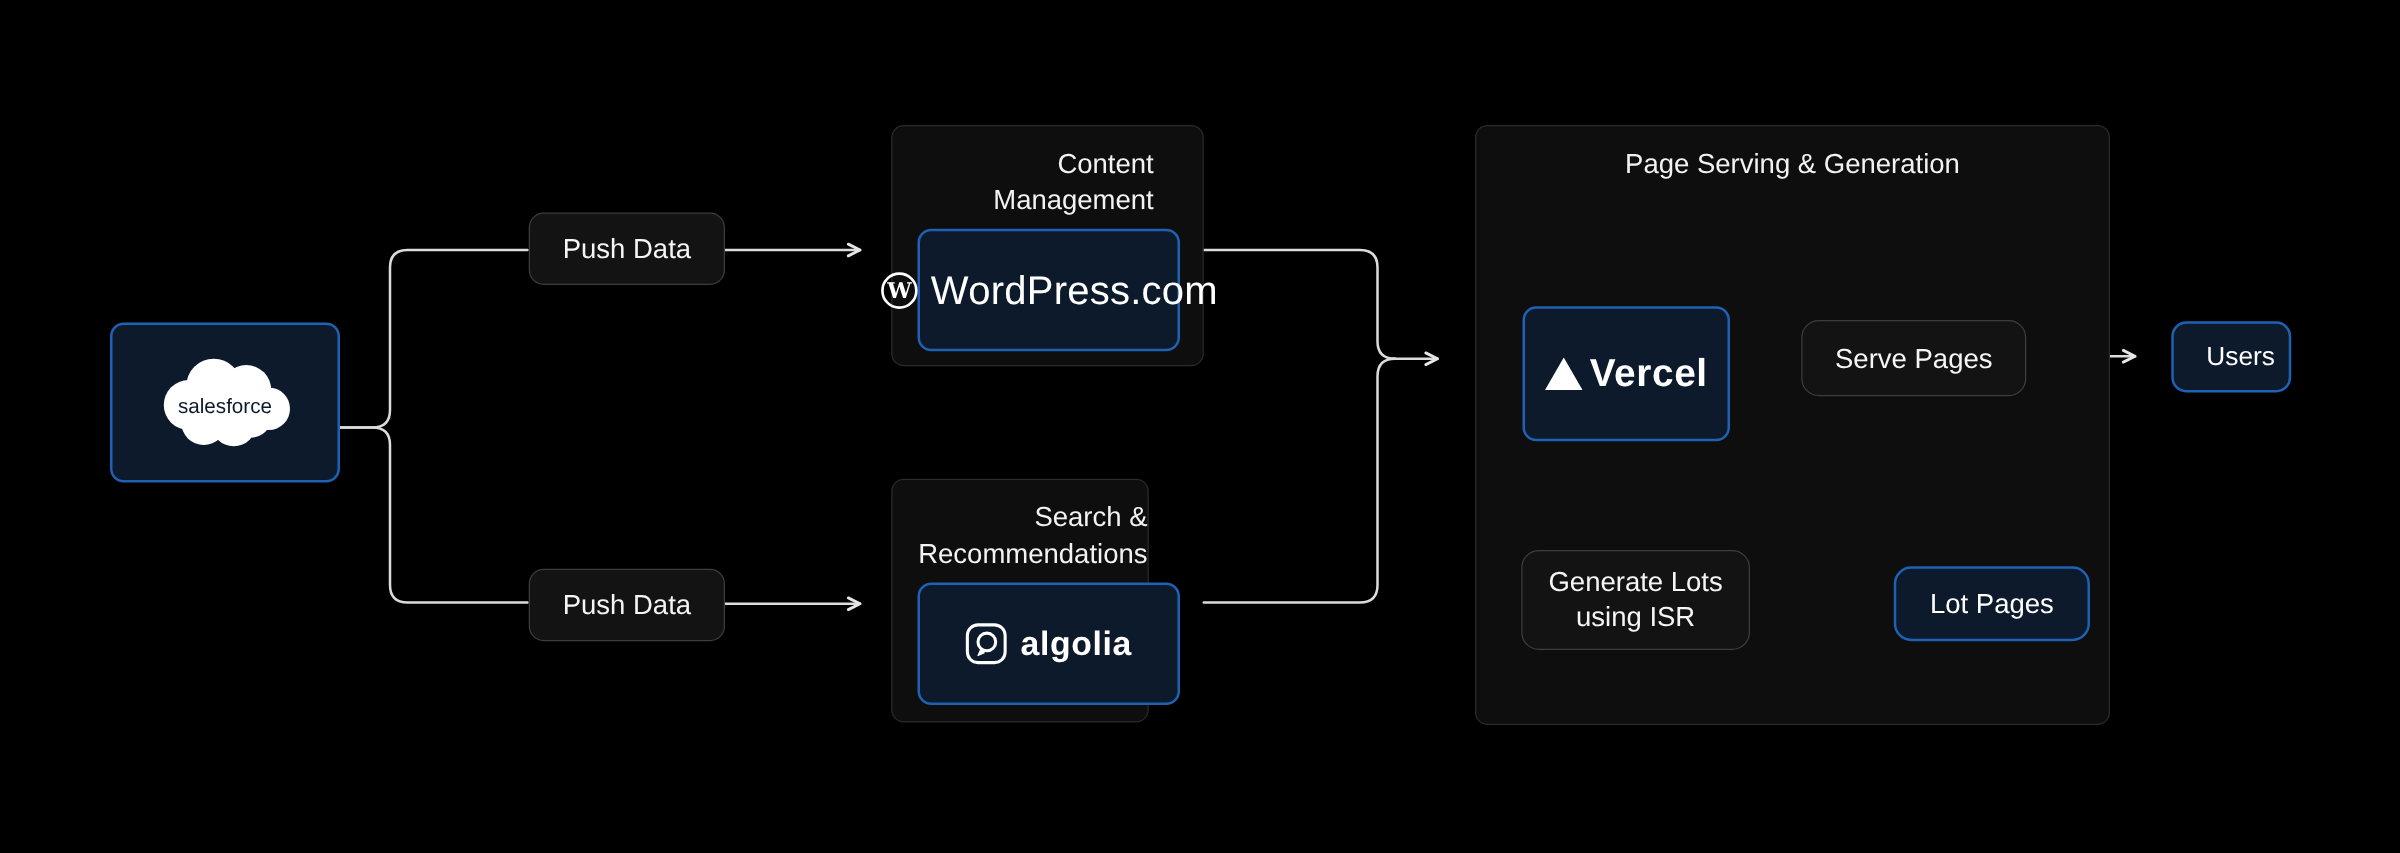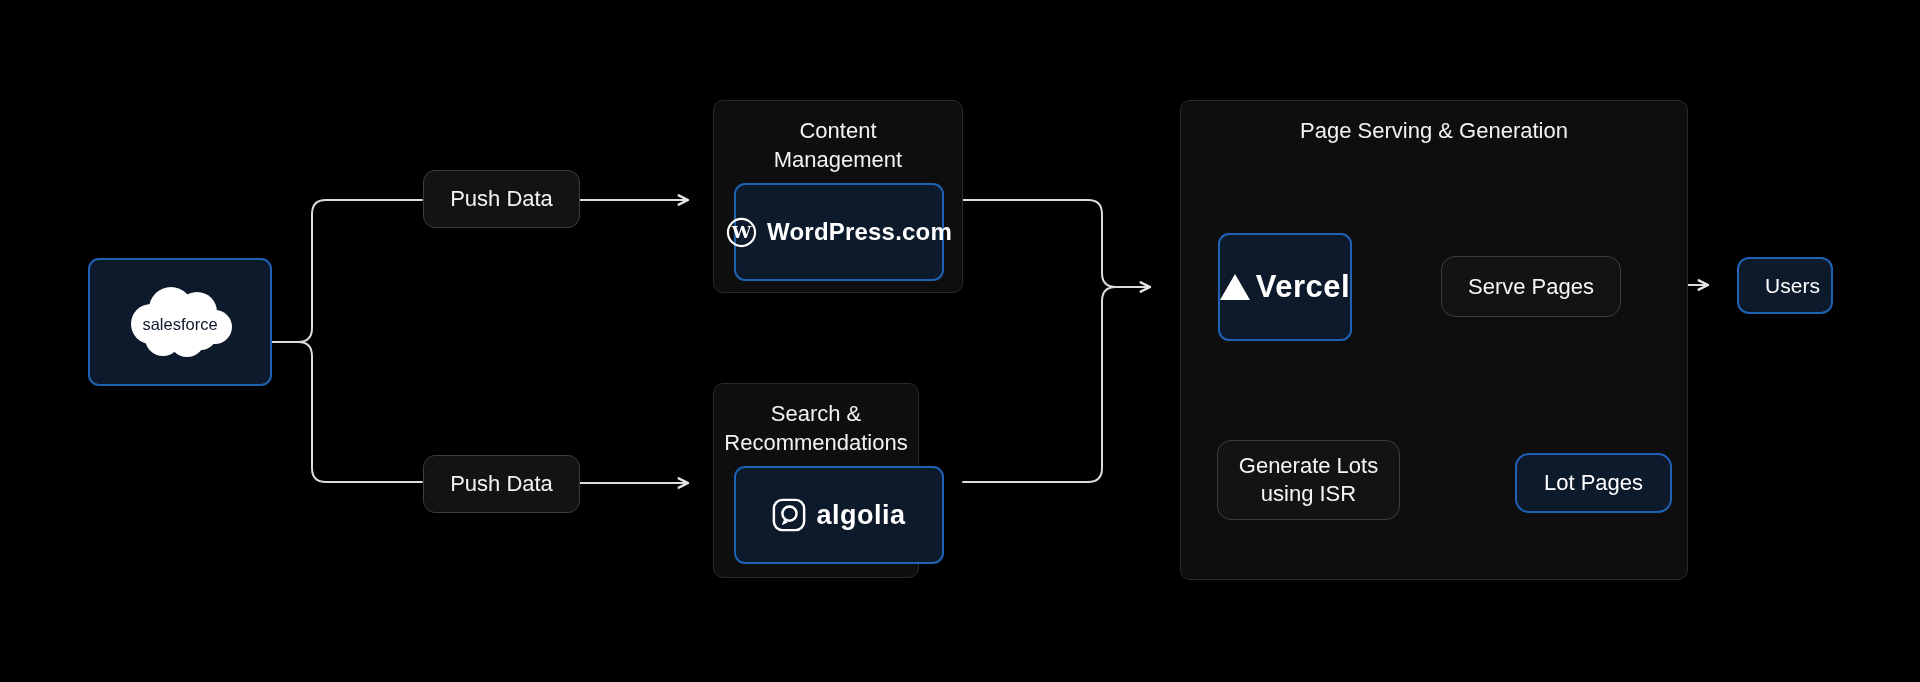--- a/index.html
+++ b/index.html
@@ -4,27 +4,27 @@
 <style>
   html,body{margin:0;padding:0;background:#000;}
   .canvas{
     position:relative;width:1920px;height:682px;background:#000;overflow:hidden;
     font-family:"Liberation Sans","DejaVu Sans",sans-serif;color:#f2f2f2;
   }
   .edges{position:absolute;left:0;top:0;width:1920px;height:682px;}
   .node{position:absolute;box-sizing:border-box;display:flex;align-items:center;justify-content:center;text-align:center;}
   
   .group{background:#0e0e0e;border:1px solid #2b2b2b;border-radius:10px;flex-direction:column;justify-content:flex-start;}
-  .group-title{margin-top:15px;font-size:22px;line-height:29px;color:#f2f2f2;}
+  .group-title{margin-top:15px;font-size:22px;line-height:29px;color:#f2f2f2;text-align:right;}
   
   .dark{background:#131313;border:1px solid #3d3d3d;border-radius:12px;font-size:22px;line-height:28px;color:#f5f5f5;align-items:center;}
   
   .navy{background:#0d1a2b;border:2px solid #1f62b4;border-radius:11px;font-size:22px;color:#fff;}
   .brand-row{display:flex;align-items:center;gap:10px;}
-  .wp-label{font-size:24px;font-weight:700;letter-spacing:.2px;}
+  .wp-label{font-size:32px;font-weight:400;letter-spacing:.2px;}
   .algolia-label{font-size:27px;font-weight:700;letter-spacing:.5px;}
   .vercel-label{font-size:31px;font-weight:700;letter-spacing:.5px;}
   .sf-wrap{position:relative;width:110px;height:80px;}
   .sf-wrap svg{position:absolute;left:0;top:0;}
 </style>
 </head>
 <body>
 
 <div class="canvas">
 
@@ -101,21 +101,21 @@
           </svg>
         </span>
         <span class="algolia-label">algolia</span>
       </div>
     </div>
   </div>
 
   <div class="node group" style="left:1180px;top:100px;width:508px;height:480px;">
     <div class="group-title">Page Serving &amp; Generation</div>
 
-    <div class="node navy" style="left:37px;top:132px;width:134px;height:108px;">
+    <div class="node navy" style="left:37px;top:144px;width:166px;height:108px;">
       <div class="brand-row" style="gap:6px;">
         <span style="display:flex;">
           <svg width="30" height="26" viewBox="0 0 30 26">
             <polygon points="15,0 30,26 0,26" fill="#ffffff"></polygon>
           </svg>
         </span>
         <span class="vercel-label">Vercel</span>
       </div>
     </div>
 

